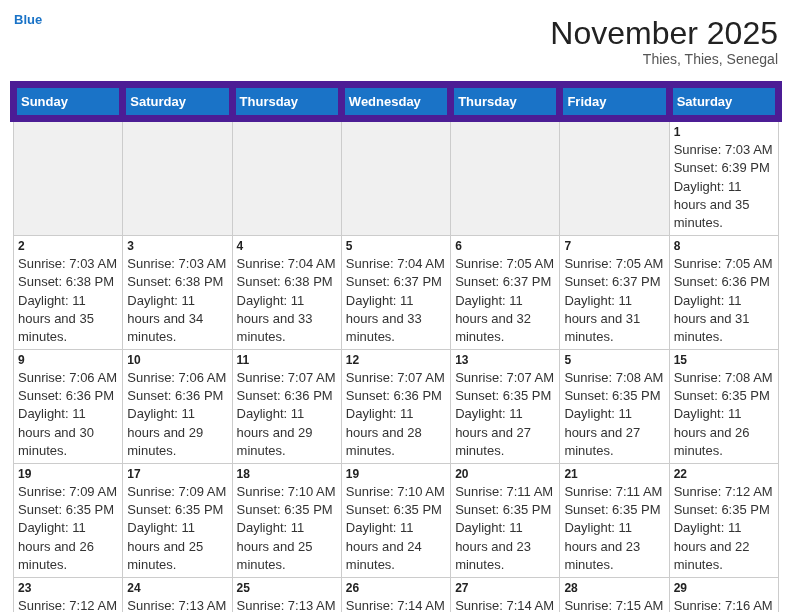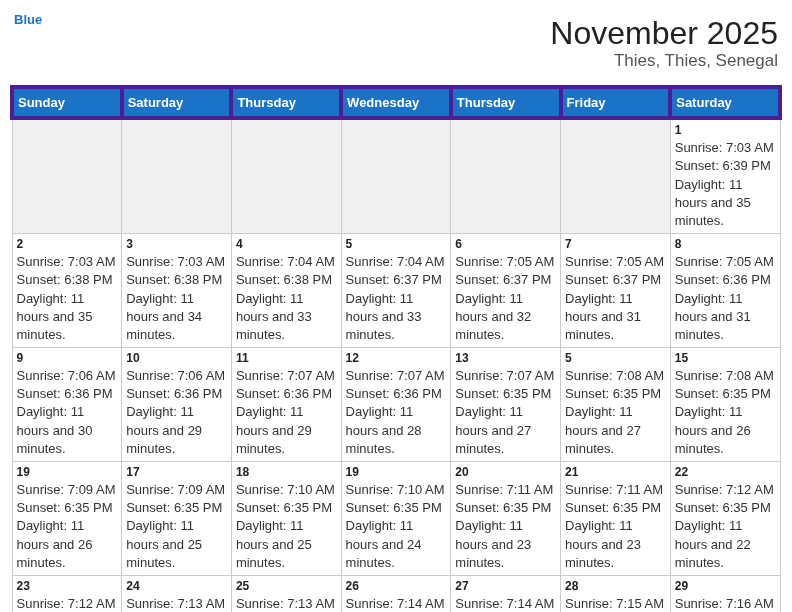--- a/index.html
+++ b/index.html
@@ -26,36 +26,36 @@
       text-align: right;
       margin-left: 44px;
     }
     .month-year {
       font-size: 32px;
       font-weight: normal;
       color: #222;
       line-height: 1.1;
     }
     .location {
-      font-size: 17px;
+      font-size: 14px;
       color: #555;
     }
     .calendar {
       width: 100%;
       border-collapse: collapse;
       border: 1px solid #ccc;
     }
     .calendar th {
       background: #1a73c7;
       color: #fff;
       font-size: 13px;
       font-weight: bold;
       padding: 6px 4px;
       text-align: left;
-      border: 4px solid #4c1d95;
+      border: 7px solid #4c1d95;
     }
     .calendar td {
       border: 1px solid #ccc;
       vertical-align: top;
       padding: 3px 4px;
       background: #fff;
       width: calc(100% / 7);
       min-height: 70px;
       height: 80px;
     }

